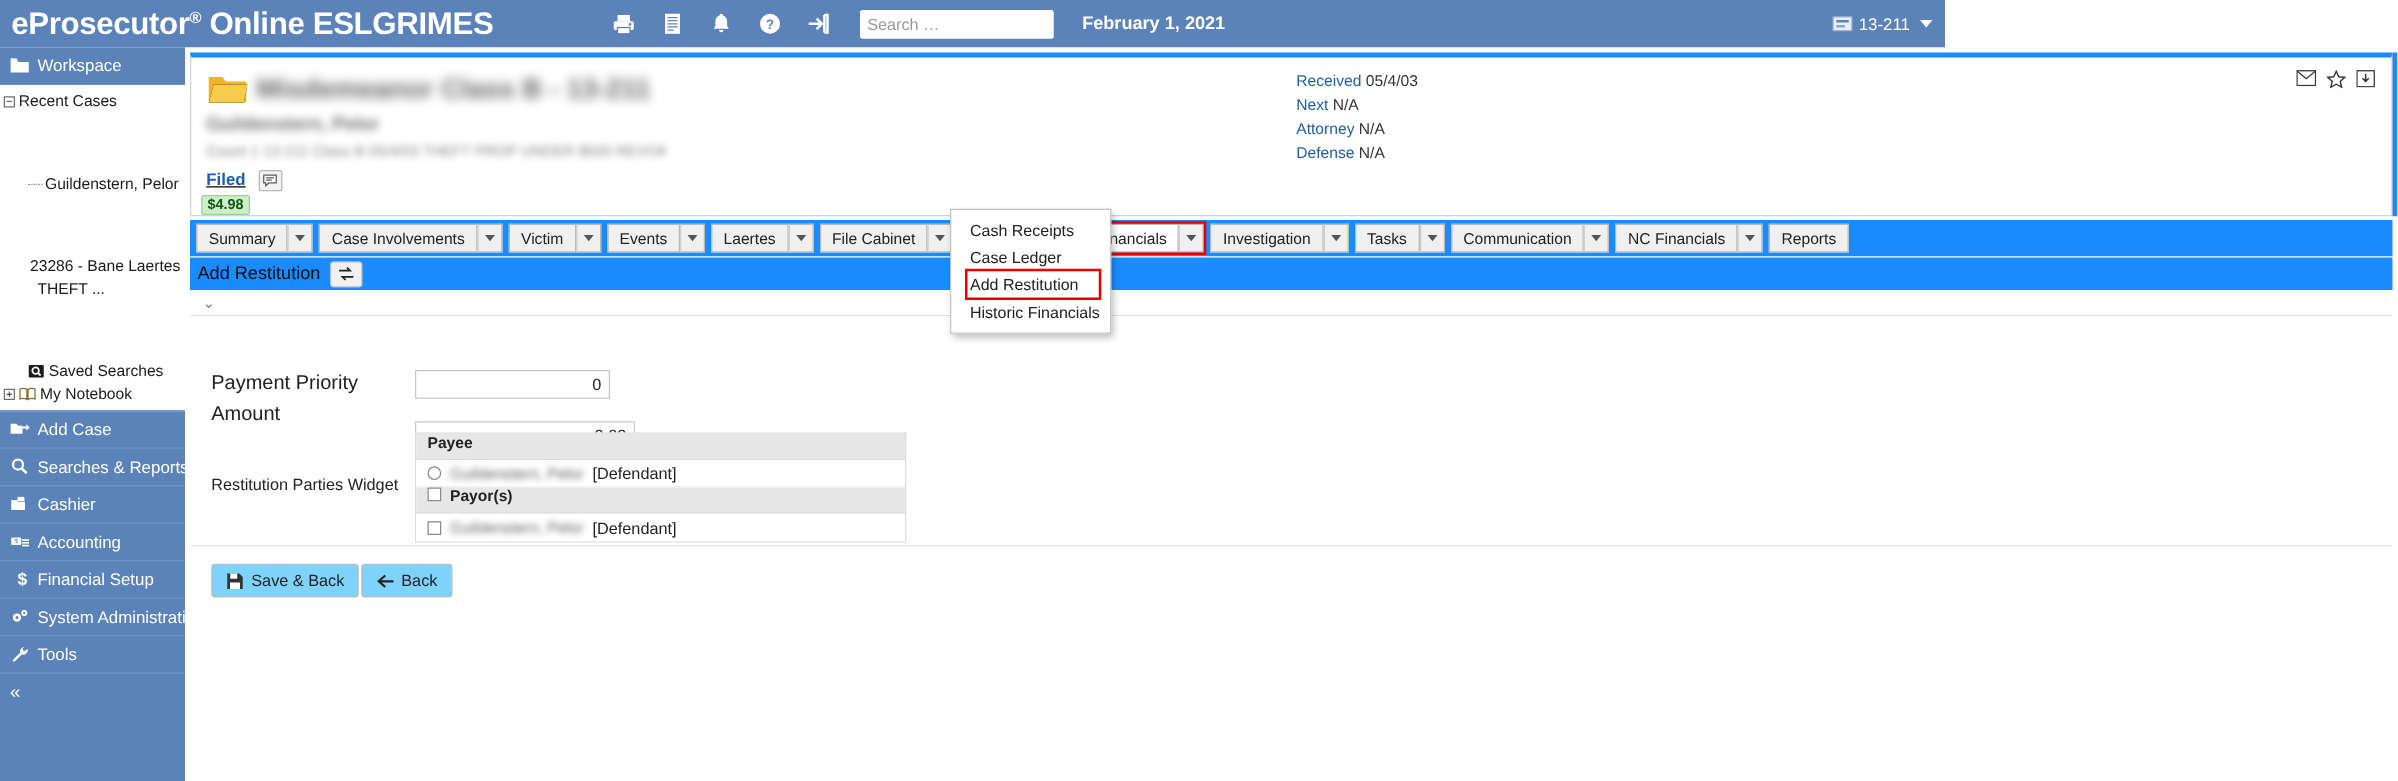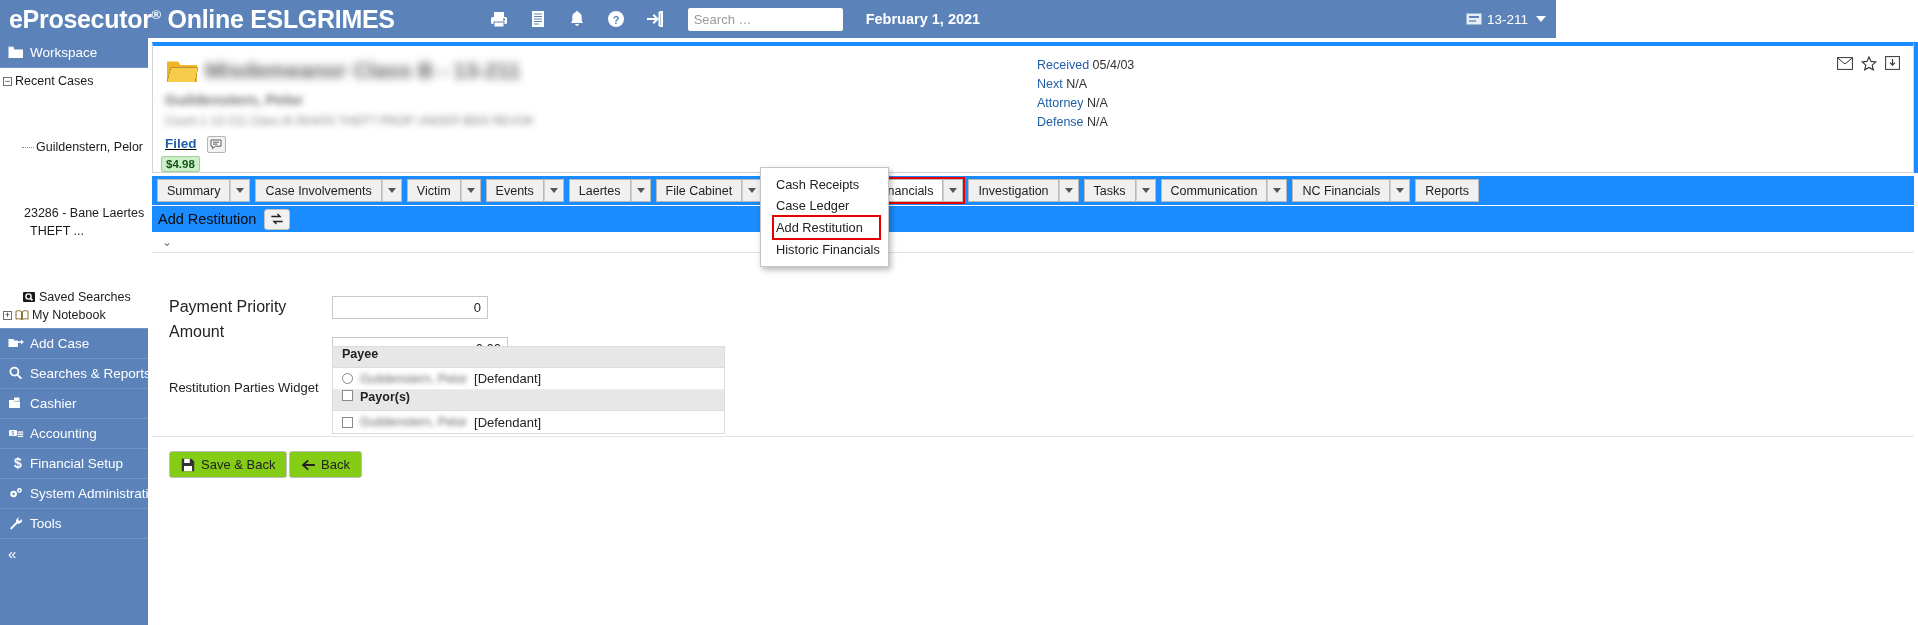--- a/index.html
+++ b/index.html
@@ -204,21 +204,21 @@
   .radio { width:11px;height:11px;border:1px solid #8a8a8a;border-radius:50%;background:#fff;flex:0 0 11px;cursor:pointer; }
   .cbx { width:11px;height:11px;border:1px solid #8a8a8a;background:#fff;flex:0 0 11px;cursor:pointer; }
   .blur-name {
     display:inline-block; filter:blur(2.6px); opacity:0.8; color:#3d3d3d;
     font-size:12.5px; white-space:nowrap;
   }
   .plain { color:#222; font-size:13px; }
 
   .btnrow { position:absolute; left:4px; top:398px; width:1762px; height:56px; border-top:1px solid #e4e4e4; }
   .btn {
-    position:absolute; top:14px; height:27px; background:#84cc16;
+    position:absolute; top:14px; height:27px; background:#7dd3fc;
     border:1px solid #bdbdbd; border-radius:3px; display:flex; align-items:center;
     gap:6px; padding:0 11px; font-size:13px; color:#222; cursor:pointer;
   }
   .rightedge { position:absolute; left:1766px; top:4px; width:4px; height:131px; background:#1a8cff; }
 </style>
 </head>
 <body>
 
 <div id="app">
 

